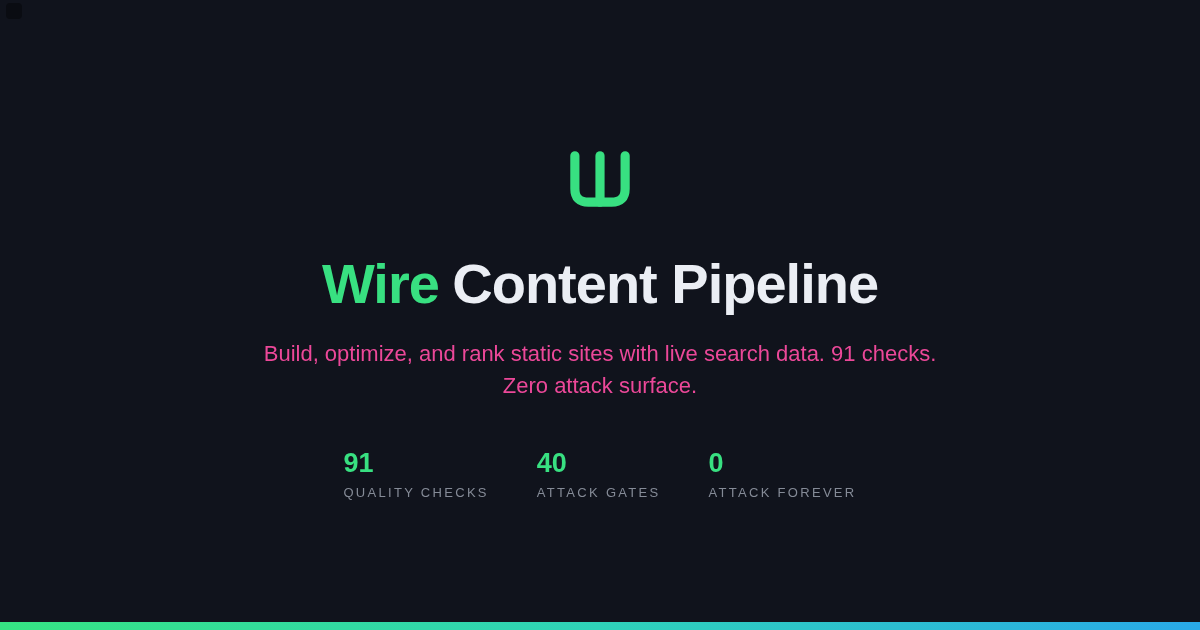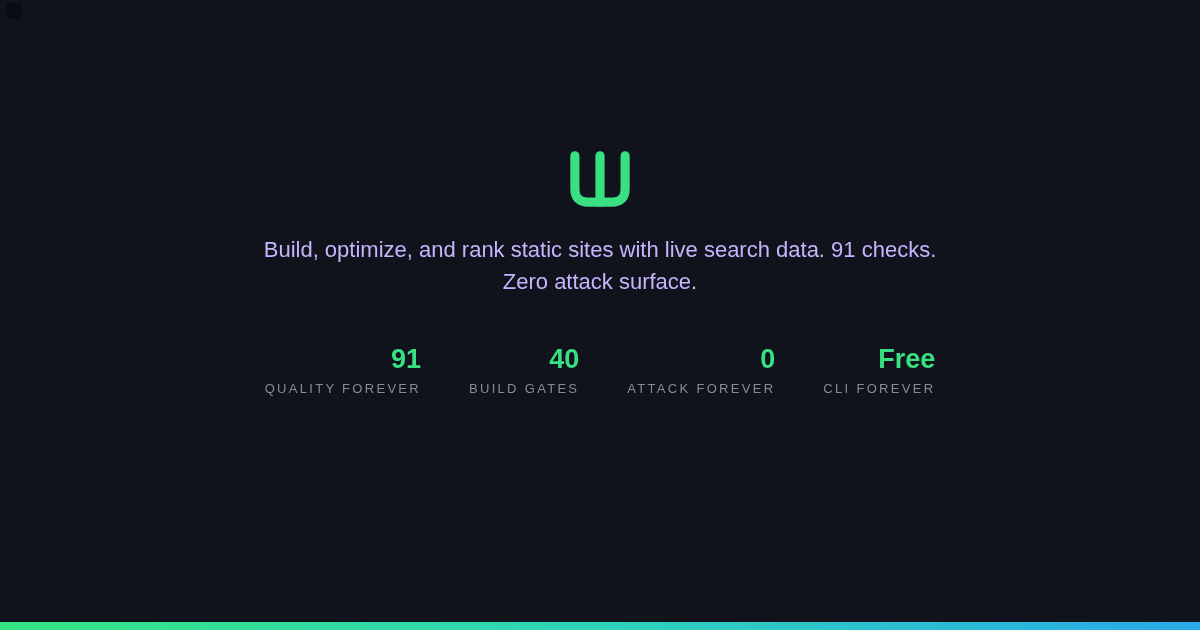--- a/index.html
+++ b/index.html
@@ -56,34 +56,34 @@
     margin-right: 0.24em;
   }
 
   .subtitle {
     margin: 26px 0 0 0;
     max-width: 700px;
     text-align: center;
     font-size: 22px;
     line-height: 32px;
     font-weight: 400;
-    color: #c4b5fd;
+    color: #ec4899;
   }
 
   .stats-row {
     margin-top: 48px;
     display: flex;
     flex-direction: row;
     gap: 48px;
     align-items: flex-start;
   }
   .stat {
     display: flex;
     flex-direction: column;
-    align-items: flex-end;
+    align-items: flex-start;
   }
   .stat-value {
     font-size: 27px;
     line-height: 1;
     font-weight: 700;
     color: #38e081;
   }
   .stat-label {
     margin-top: 9px;
     font-size: 13px;
@@ -110,41 +110,38 @@
 
 <div class="card">
 
   <span>
     <svg class="logo-mark" viewBox="0 0 64 60" fill="none" xmlns="http://www.w3.org/2000/svg">
       <path d="M6 6 V40 Q6 54 20 54 H44 Q58 54 58 40 V6" stroke="#38e081" stroke-width="9.5" stroke-linecap="round" stroke-linejoin="round" fill="none"></path>
       <path d="M32 6 V54" stroke="#38e081" stroke-width="9.5" stroke-linecap="round" fill="none"></path>
     </svg>
   </span>
 
+  <h1 class="title"><span class="highlight">Wire</span><span>Content Pipeline</span></h1>
 
   <p class="subtitle">Build, optimize, and rank static sites with live search data. 91 checks. Zero attack surface.</p>
 
   <div class="stats-row">
 
     <div class="stat">
       <span class="stat-value">91</span>
-      <span class="stat-label">QUALITY FOREVER</span>
+      <span class="stat-label">QUALITY CHECKS</span>
     </div>
 
     <div class="stat">
       <span class="stat-value">40</span>
-      <span class="stat-label">BUILD GATES</span>
+      <span class="stat-label">ATTACK GATES</span>
     </div>
 
     <div class="stat">
       <span class="stat-value">0</span>
       <span class="stat-label">ATTACK FOREVER</span>
     </div>
 
-    <div class="stat">
-      <span class="stat-value">Free</span>
-      <span class="stat-label">CLI FOREVER</span>
-    </div>
 
   </div>
 </div>
 
 <div class="footer-bar" style="background: linear-gradient(90deg, rgb(54, 228, 131) 0%, rgb(47, 211, 185) 50%, rgb(41, 169, 232) 100%);"></div>
 
 </body></html>

